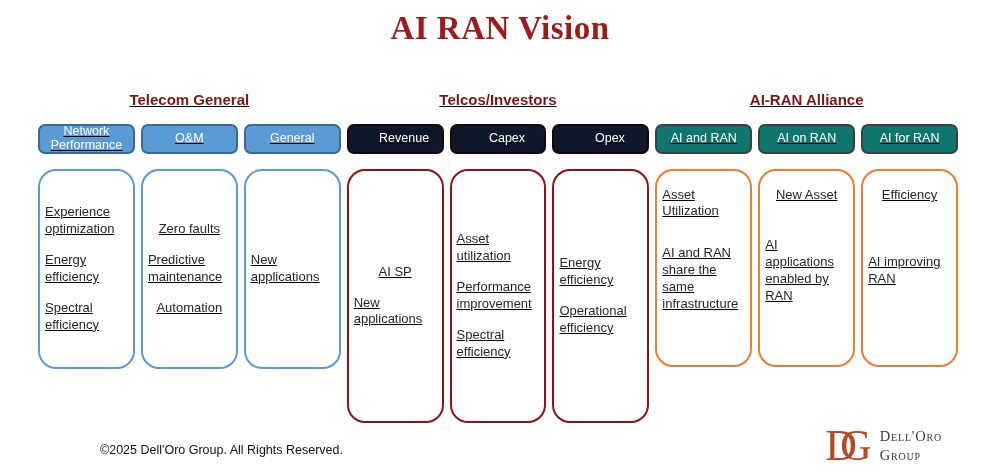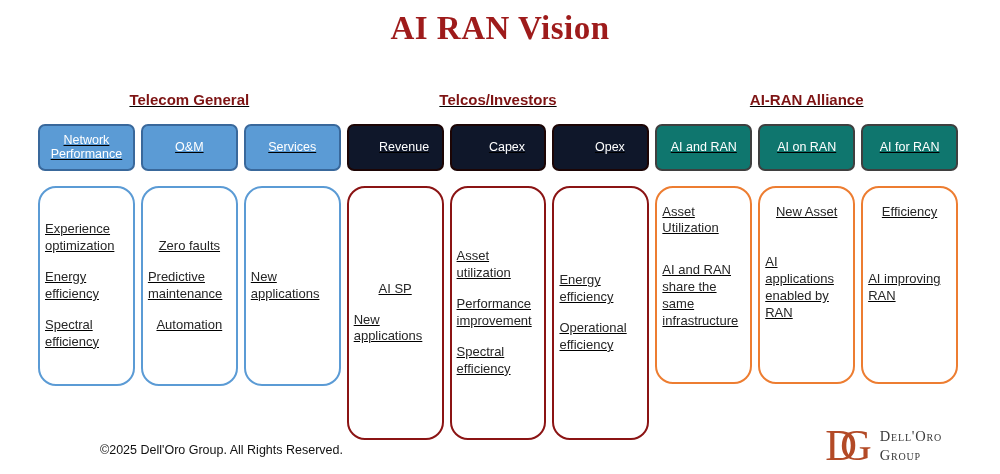--- a/index.html
+++ b/index.html
@@ -18,21 +18,21 @@
   .groups { display:flex; gap:6px; margin:44px 42px 0 38px;text-decoration:underline; }
   .group { flex:1; display:flex; flex-direction:column; min-width:0; }
   .group-label {
     height:20px; margin-bottom:13px;
     text-align:center; font-weight:bold; font-size:15px; color:#7E1414;
   }
   .cols { display:flex; gap:6px; }
   .col { flex:1; min-width:0; display:flex; flex-direction:column; }
 
   .badge {
-    height:47px; margin-bottom:15px;
+    height:30px; margin-bottom:15px;
     border-radius:7px; border:2px solid;
     display:flex; align-items:center; justify-content:center;
     text-align:center; color:#ffffff; font-size:12.5px; line-height:1.1;
     padding:0 2px; box-sizing:border-box;
   }
 
   .box {
     border:2px solid; border-radius:18px; background:#ffffff;
     display:flex; flex-direction:column; align-items:center; justify-content:center;
     text-align:left; color:#262626; font-size:13px;
@@ -93,21 +93,21 @@
         </div>
         <div class="col">
           <div class="badge">O&amp;M</div>
           <div class="box">
             <p>Zero faults</p>
             <p>Predictive maintenance</p>
             <p>Automation</p>
           </div>
         </div>
         <div class="col">
-          <div class="badge">Services</div>
+          <div class="badge">General</div>
           <div class="box">
             <p>New applications</p>
           </div>
         </div>
       </div>
     </div>
 
     <div class="group g-red">
       <div class="group-label">Telcos/Investors</div>
       <div class="cols">

